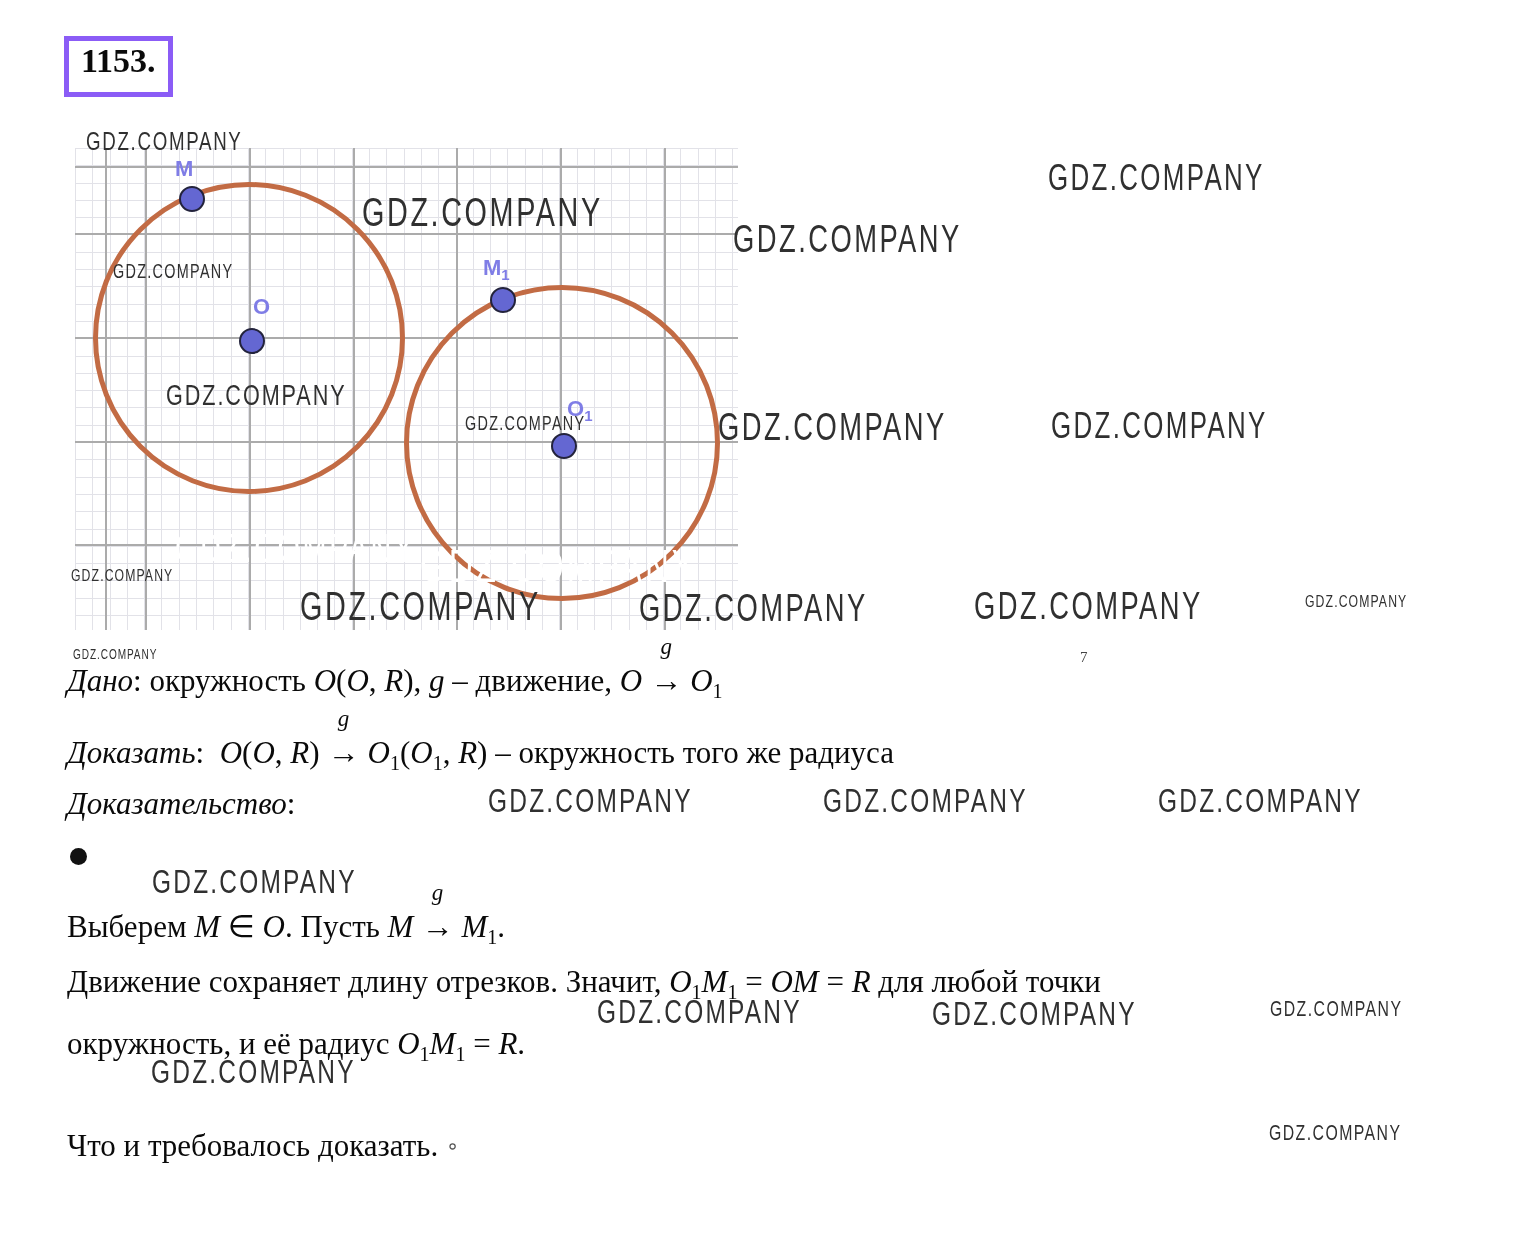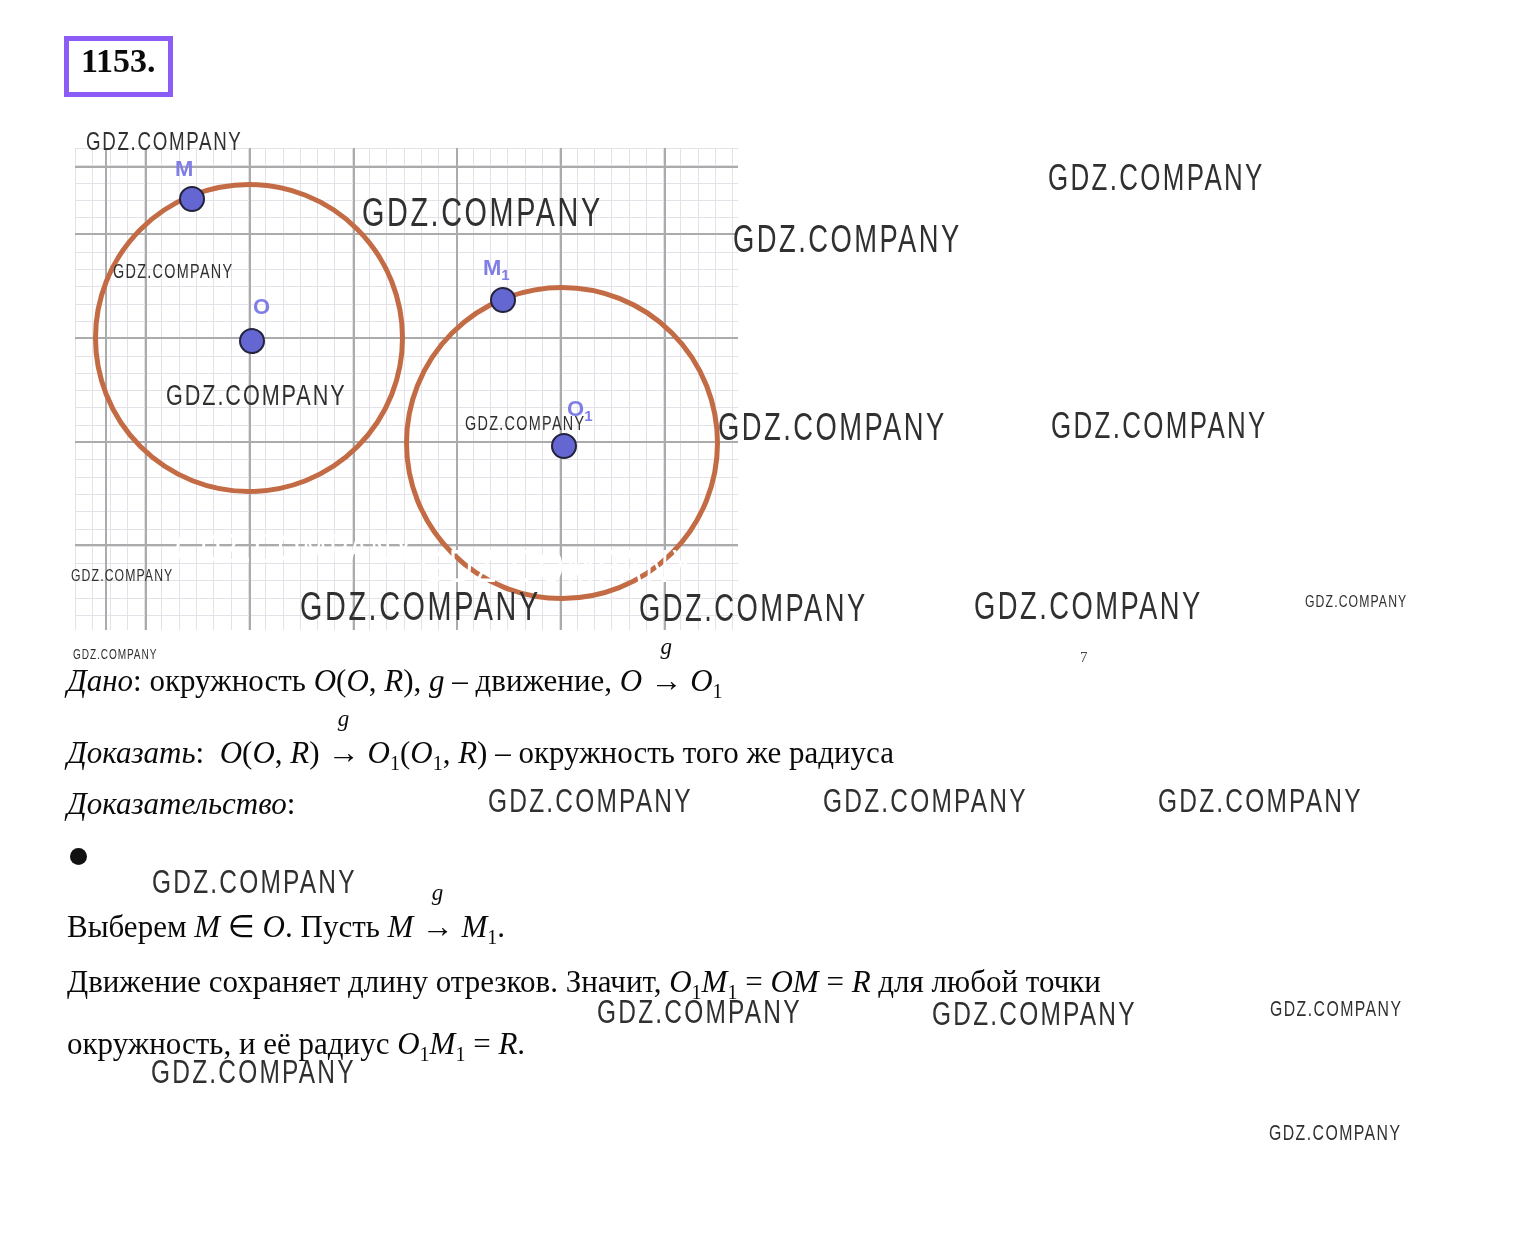--- a/index.html
+++ b/index.html
@@ -101,14 +101,15 @@
 
   <span class="stray" style="left: 1080px; top: 649px;">7</span>
 
   <div class="tline" style="top: 662px;"><span class="it">Дано</span><span>: окружность </span><span class="it">O</span><span>(</span><span class="it">O</span><span>, </span><span class="it">R</span><span>), </span><span class="it">g</span><span> – движение, </span><span class="it">O</span><span class="arrow"><span class="top">g</span><span class="shaft">→</span></span><span class="it">O</span><sub>1</sub></div>
   <div class="tline" style="top: 734px;"><span class="it">Доказать</span><span>:&nbsp; </span><span class="it">O</span><span>(</span><span class="it">O</span><span>, </span><span class="it">R</span><span>)</span><span class="arrow"><span class="top">g</span><span class="shaft">→</span></span><span class="it">O</span><sub>1</sub><span>(</span><span class="it">O</span><sub>1</sub><span>, </span><span class="it">R</span><span>) – окружность того же радиуса</span></div>
   <div class="tline" style="top: 786px;"><span class="it">Доказательство</span><span>:</span></div>
   <div class="bullet" style="left: 70px; top: 848px;"></div>
   <div class="tline" style="top: 908px;"><span>Выберем </span><span class="it">M</span><span> ∈ </span><span class="it">O</span><span>. Пусть </span><span class="it">M</span><span class="arrow"><span class="top">g</span><span class="shaft">→</span></span><span class="it">M</span><sub>1</sub><span>.</span></div>
   <div class="tline" style="top: 964px;"><span>Движение сохраняет длину отрезков. Значит, </span><span class="it">O</span><sub>1</sub><span class="it">M</span><sub>1</sub><span> = </span><span class="it">OM</span><span> = </span><span class="it">R</span><span> для любой точки</span></div>
   <div class="tline" style="top: 1026px;"><span>окружность, и её радиус </span><span class="it">O</span><sub>1</sub><span class="it">M</span><sub>1</sub><span> = </span><span class="it">R</span><span>.</span></div>
+  <div class="tline" style="top: 1128px;"><span>Что и требовалось доказать. </span><span class="circ">∘</span></div>
 
 </div>
 
 </body></html>

